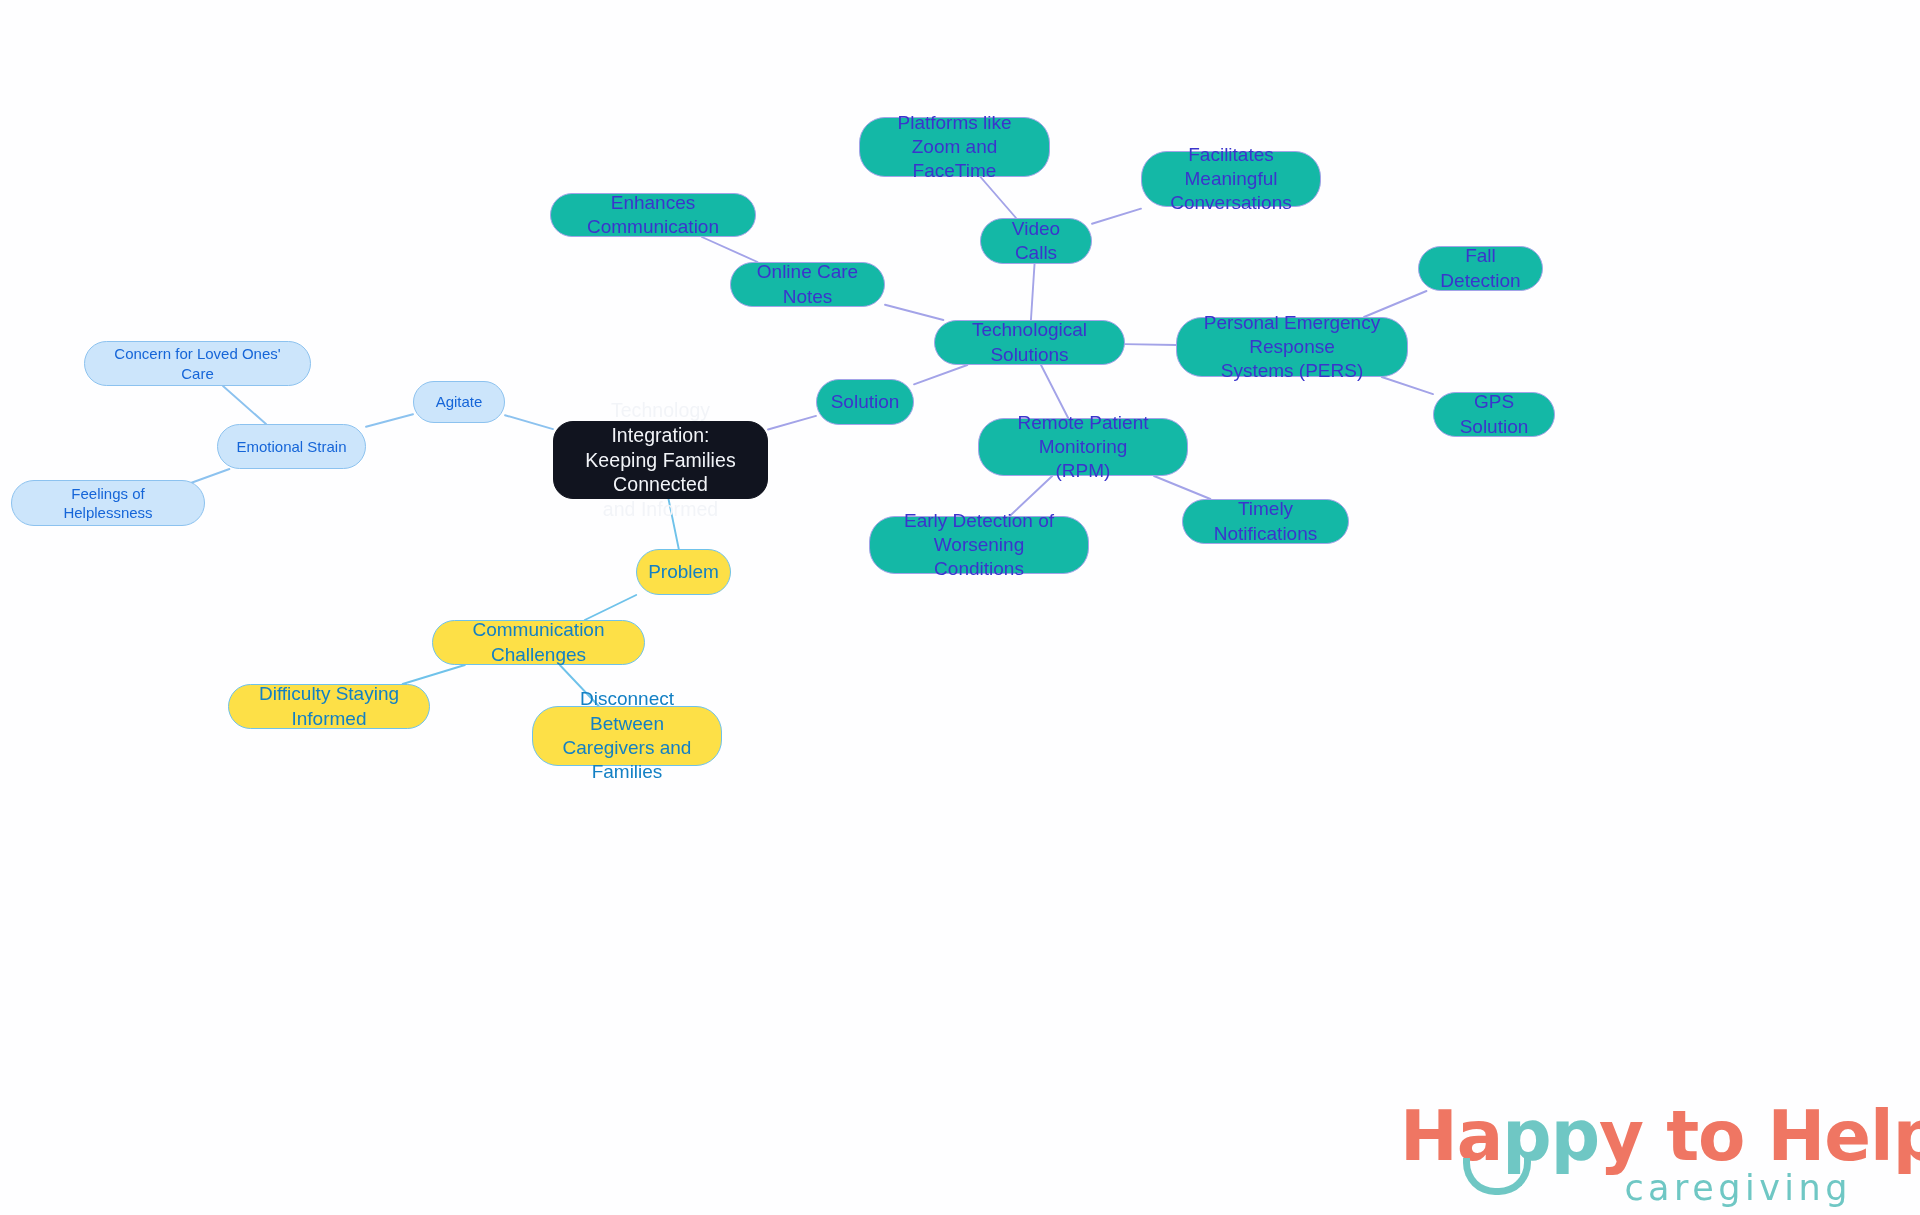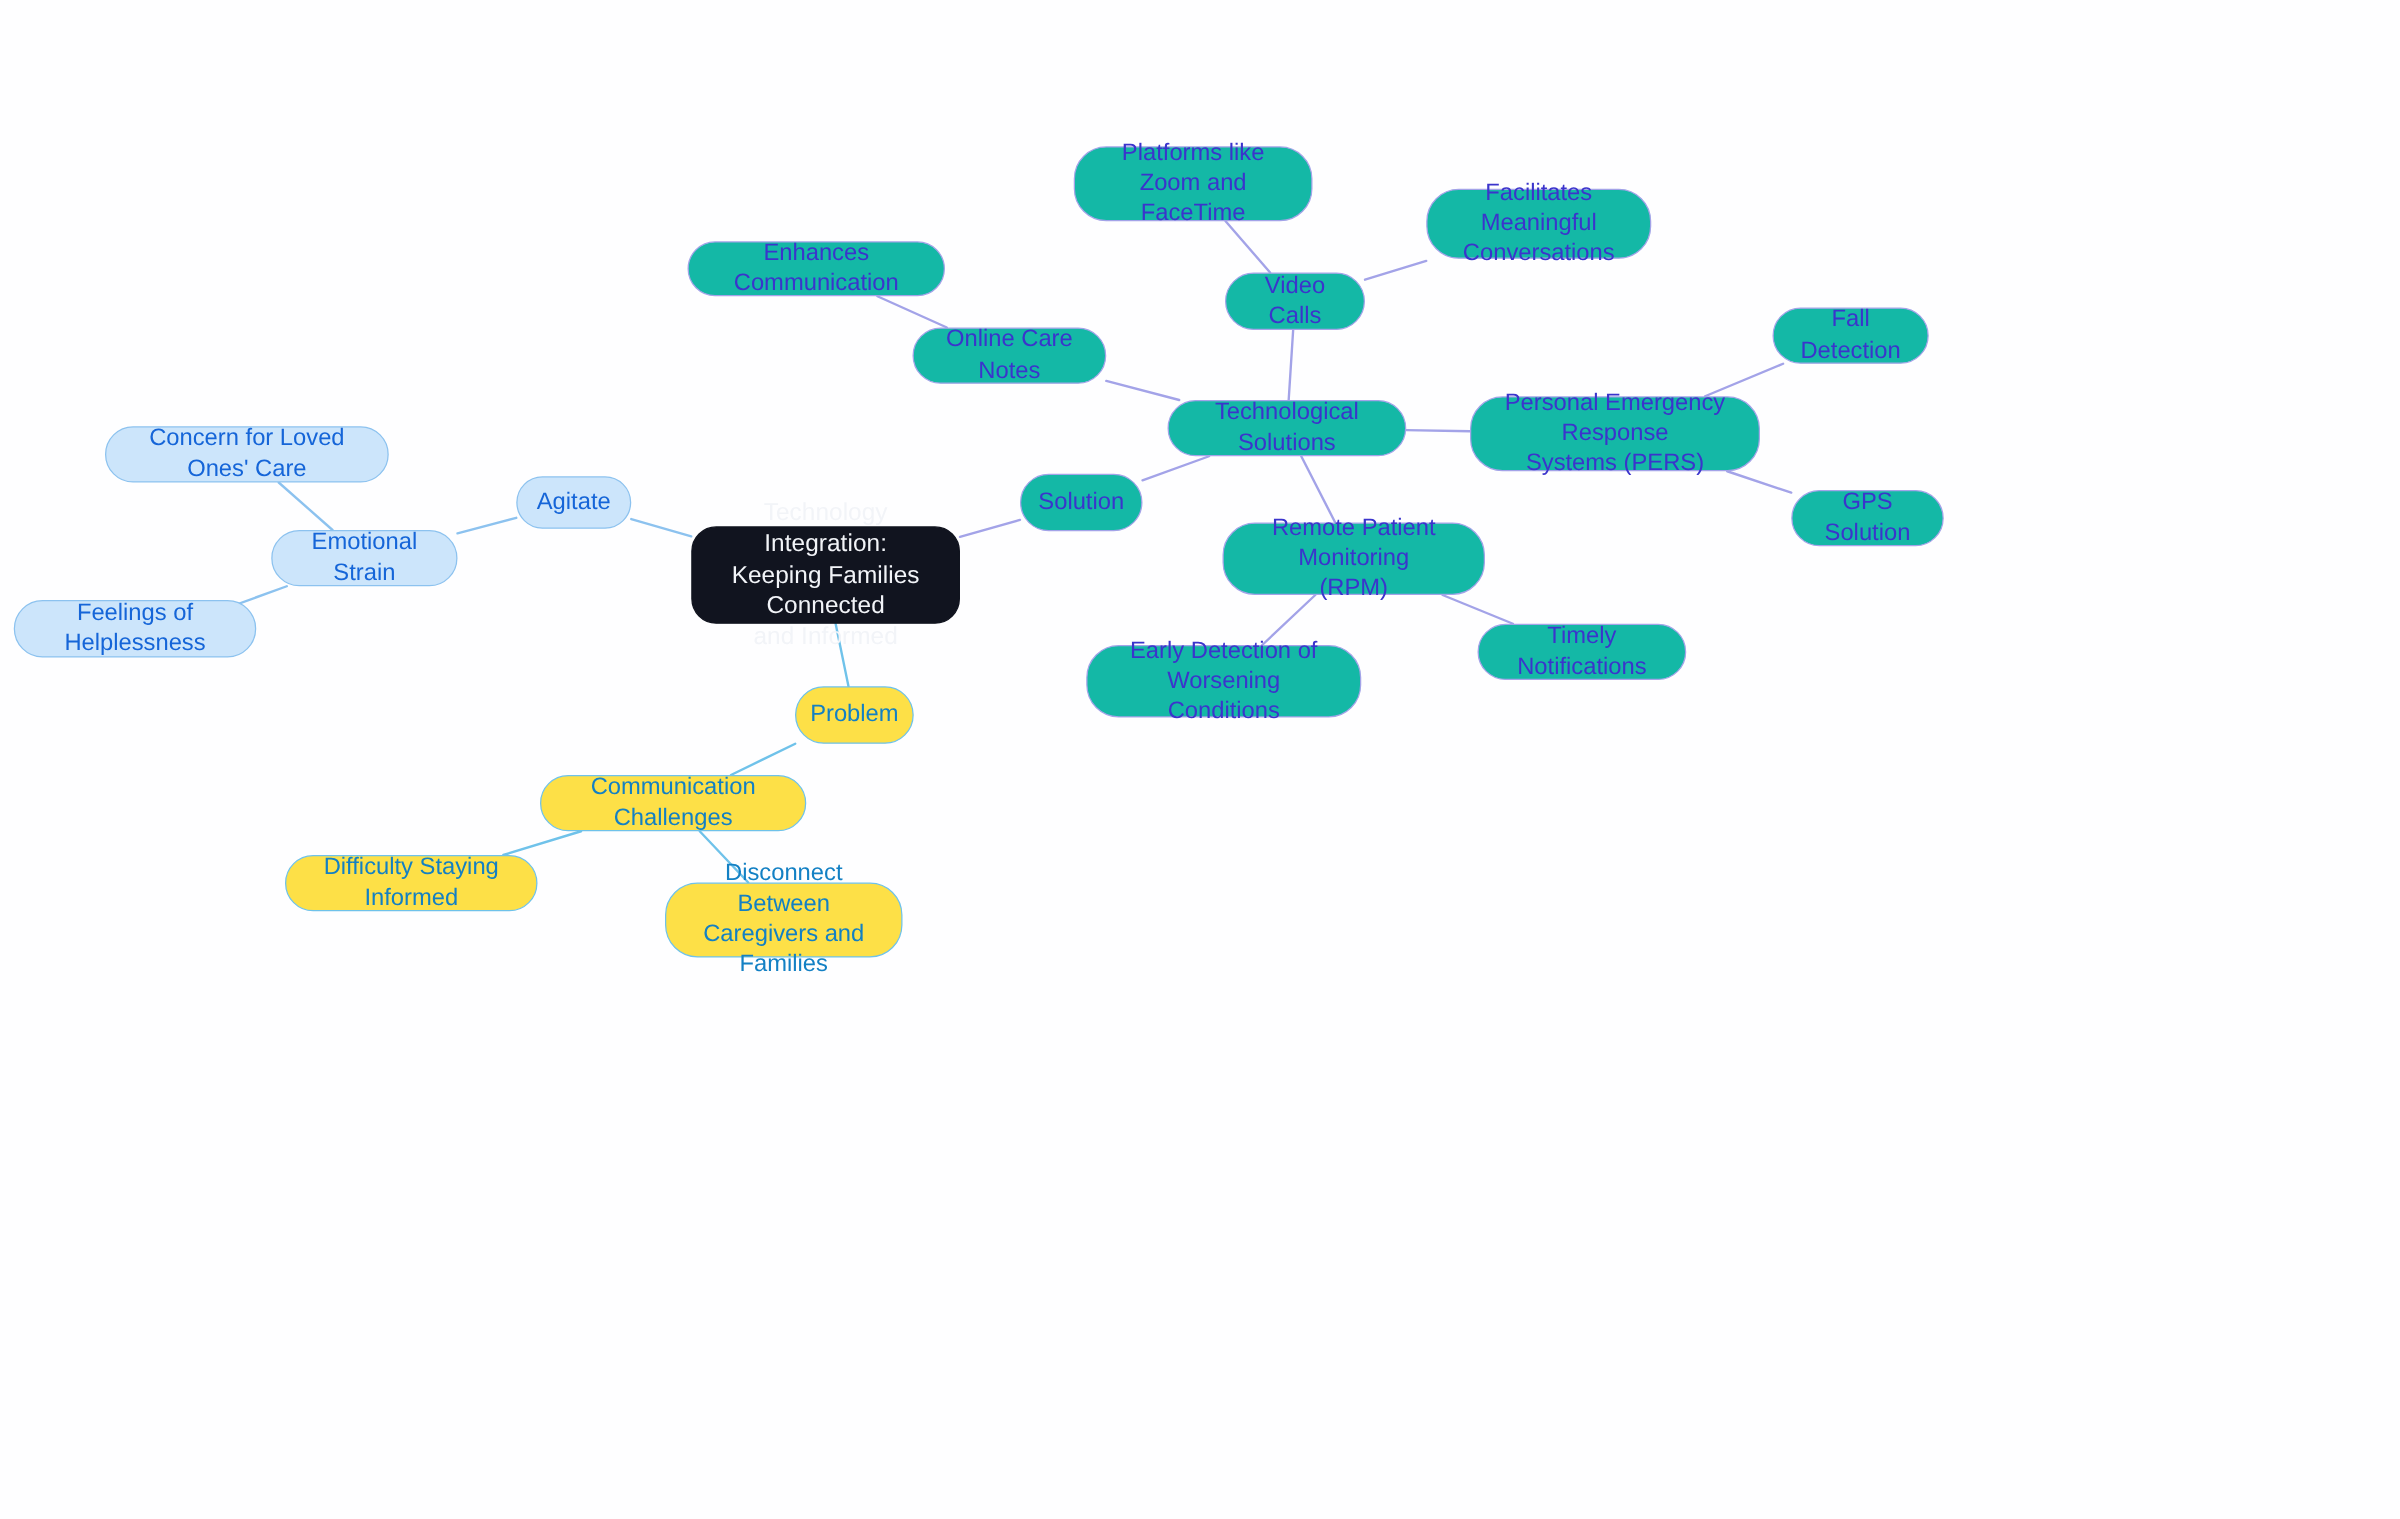--- a/index.html
+++ b/index.html
@@ -45,21 +45,21 @@
     border-color: #11141f;
     color: #f2f4f8;
     border-radius: 20px;
     font-size: 19.5px;
     letter-spacing: 0.05px;
   }
   .node.blue {
     background: #cce5fb;
     border-color: #8cc2ef;
     color: #1565d8;
-    font-size: 19px;
+    font-size: 15px;
     justify-content: center;
   }
   .node.sky {
     background: #fde047;
     border-color: #6fc2ea;
     color: #1380c4;
     font-size: 19px;
   }
   .node.violet {
     background: #14b8a6;
@@ -162,13 +162,18 @@
 Systems (PERS)</span></div>
       <div class="node violet" style="left: 1418px; top: 246px; width: 125px; height: 45px;"><span>Fall Detection</span></div>
       <div class="node violet" style="left: 1433px; top: 392px; width: 122px; height: 45px;"><span>GPS Solution</span></div>
       <div class="node violet" style="left: 978px; top: 418px; width: 210px; height: 58px;"><span>Remote Patient Monitoring
 (RPM)</span></div>
       <div class="node violet" style="left: 869px; top: 516px; width: 220px; height: 58px;"><span>Early Detection of Worsening
 Conditions</span></div>
       <div class="node violet" style="left: 1182px; top: 499px; width: 167px; height: 45px;"><span>Timely Notifications</span></div>
     </div>
 
+  <div id="logo">
+    <div class="logo-main"><span>Ha</span><span class="teal">pp</span><span>y</span> <span>to</span> <span>Help</span></div>
+    <div class="logo-smile"></div>
+    <div class="logo-sub">caregiving</div>
+  </div>
 </div>
 
 </body></html>

